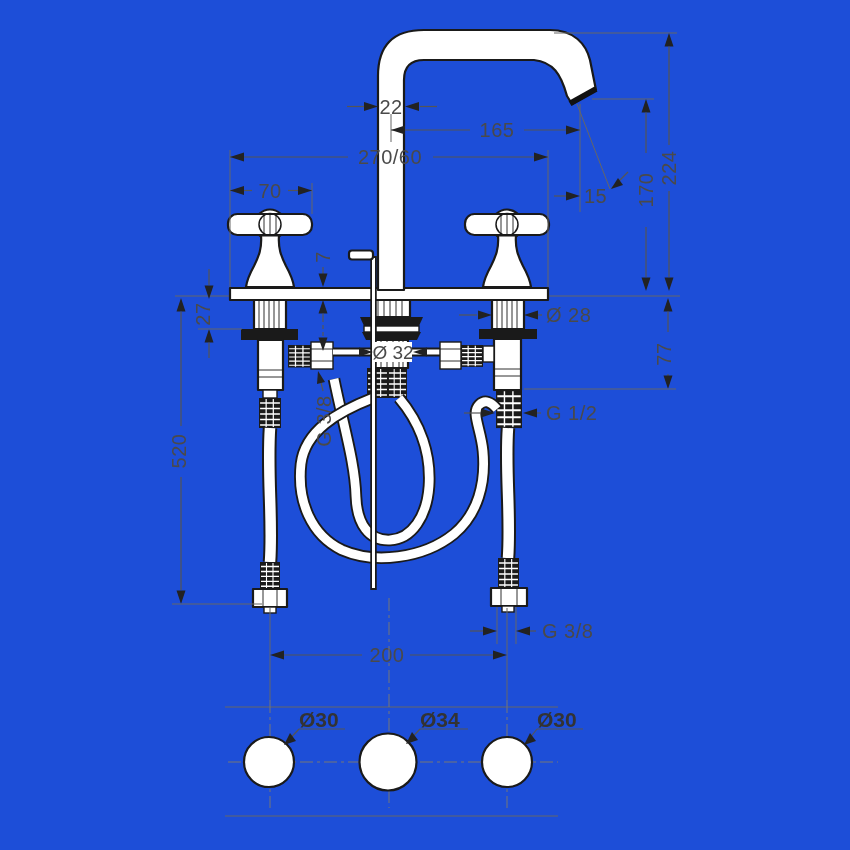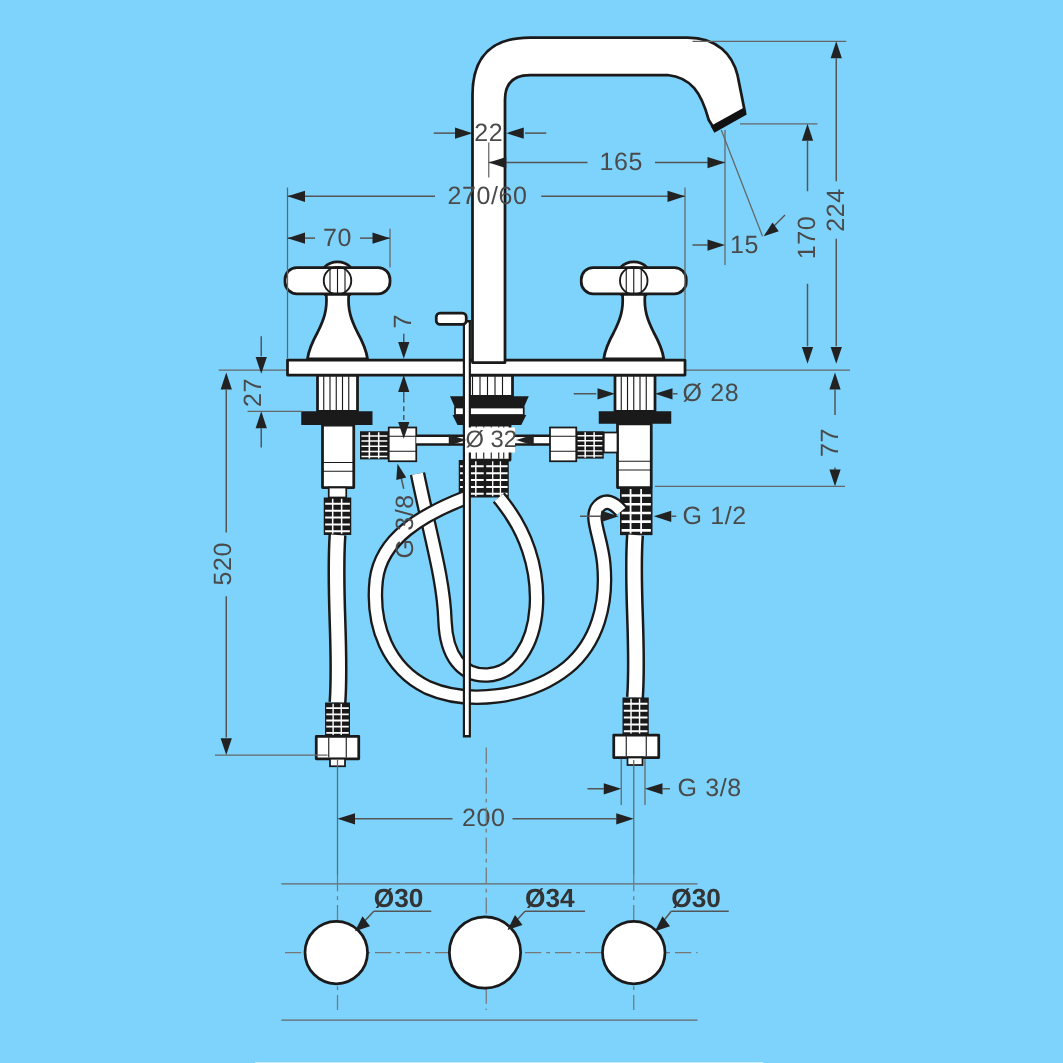--- a/index.html
+++ b/index.html
@@ -1,16 +1,16 @@
 <!DOCTYPE html>
 <html><head>
 <meta charset="utf-8">
 <style>
   html,body{margin:0;padding:0;background:#fff;}
-  .page{width:850px;height:850px;background:#7dd3fc;position:relative;overflow:hidden;}
+  .page{width:850px;height:850px;background:#1d4ed8;position:relative;overflow:hidden;}
   svg{display:block;}
   .part{stroke:#1a1a1a;stroke-width:2.2;fill:#fff;stroke-linejoin:round;}
   .part-thin{stroke:#1a1a1a;stroke-width:1.4;fill:#fff;}
   .dark{fill:#1a1a1a;stroke:none;}
   .hatch{stroke:#1a1a1a;stroke-width:0.9;fill:none;}
   .tube-out{stroke:#1a1a1a;fill:none;stroke-linecap:butt;}
   .tube-in{stroke:#fff;fill:none;stroke-linecap:butt;}
   .dimline{stroke:#555;stroke-width:1.2;fill:none;}
   .extline{stroke:#666;stroke-width:1;fill:none;}
   .dashdot{stroke:#777;stroke-width:1;fill:none;stroke-dasharray:13 4 3 4;}

